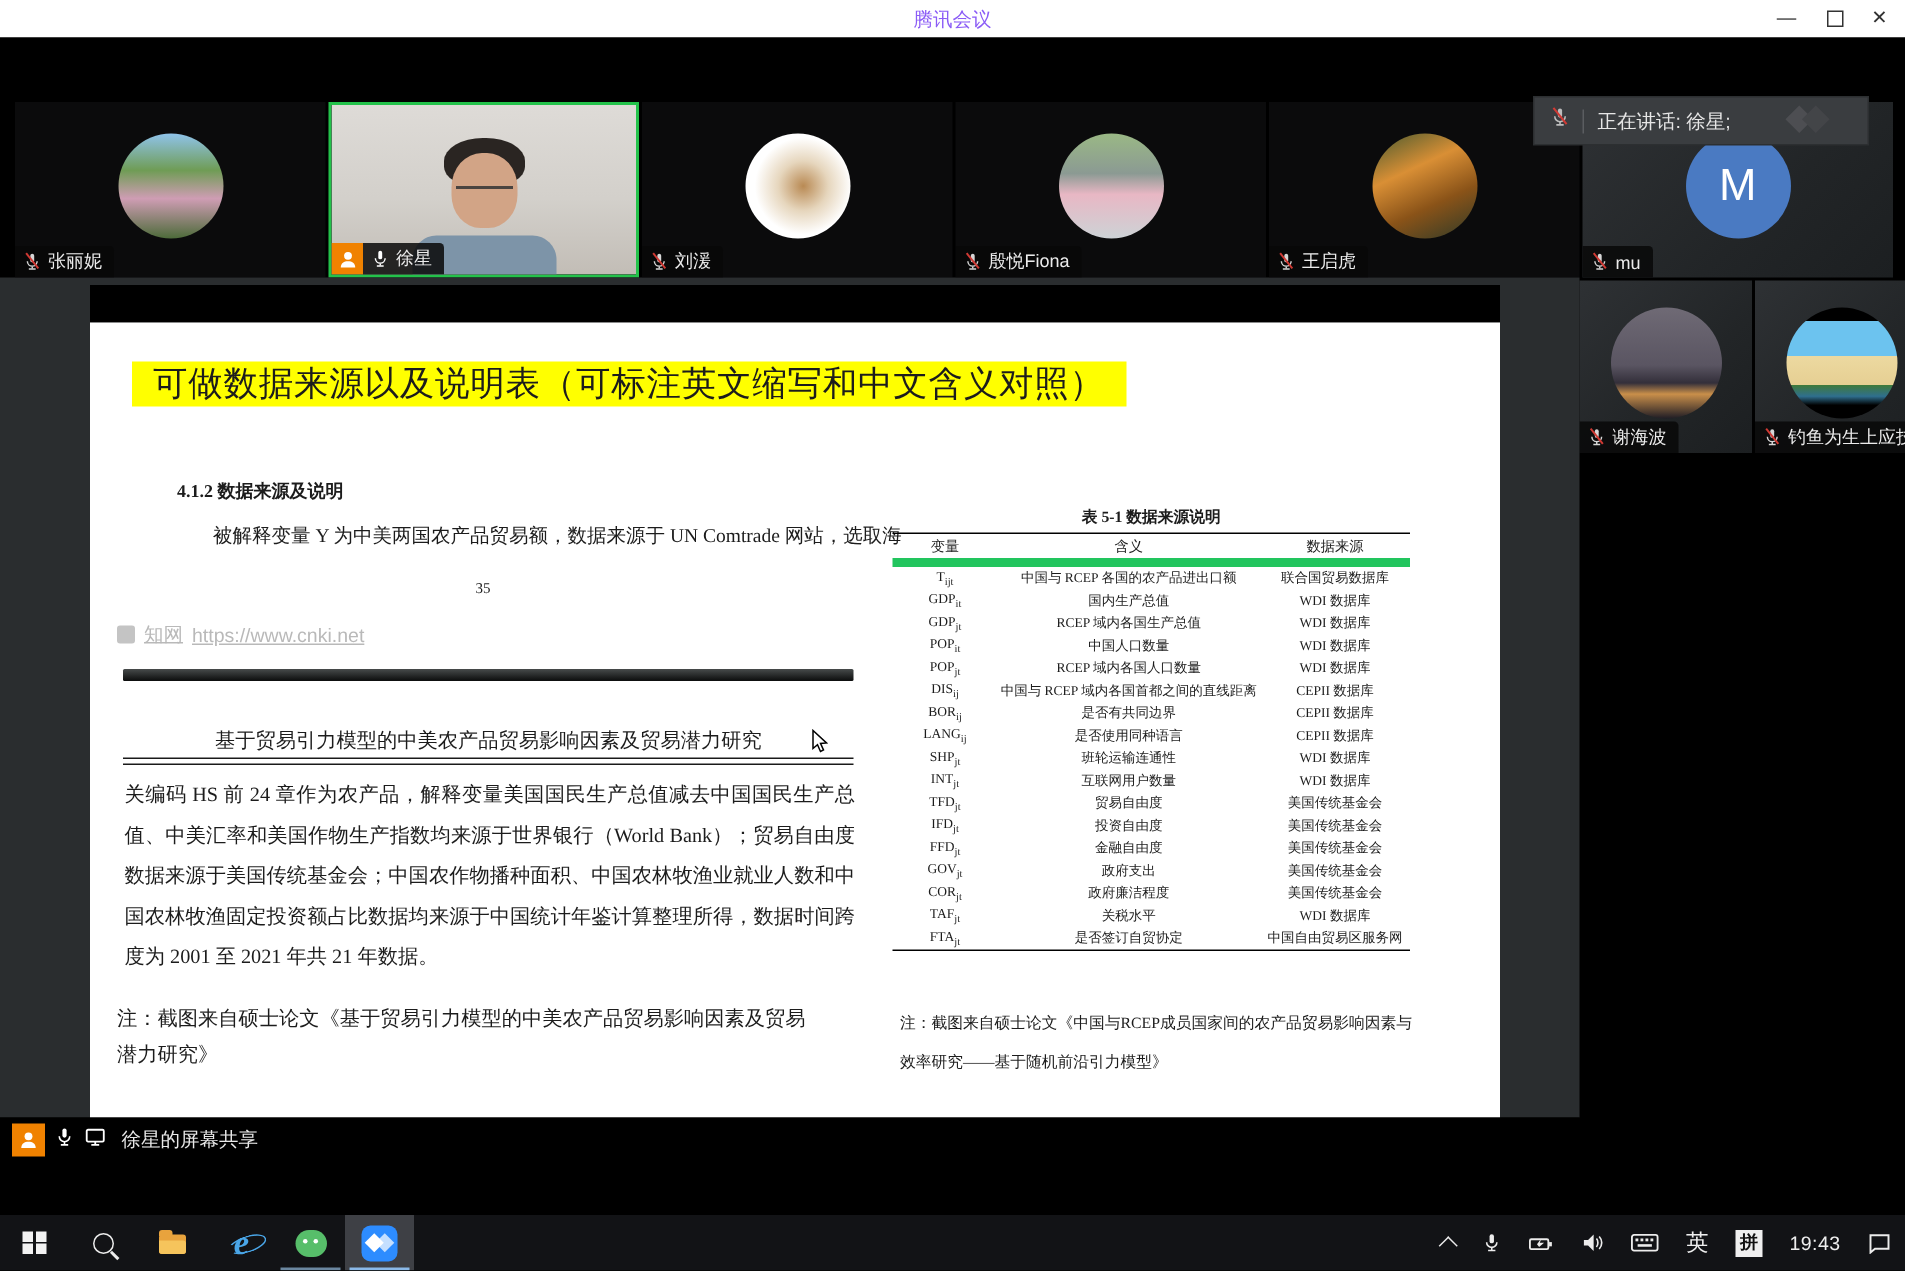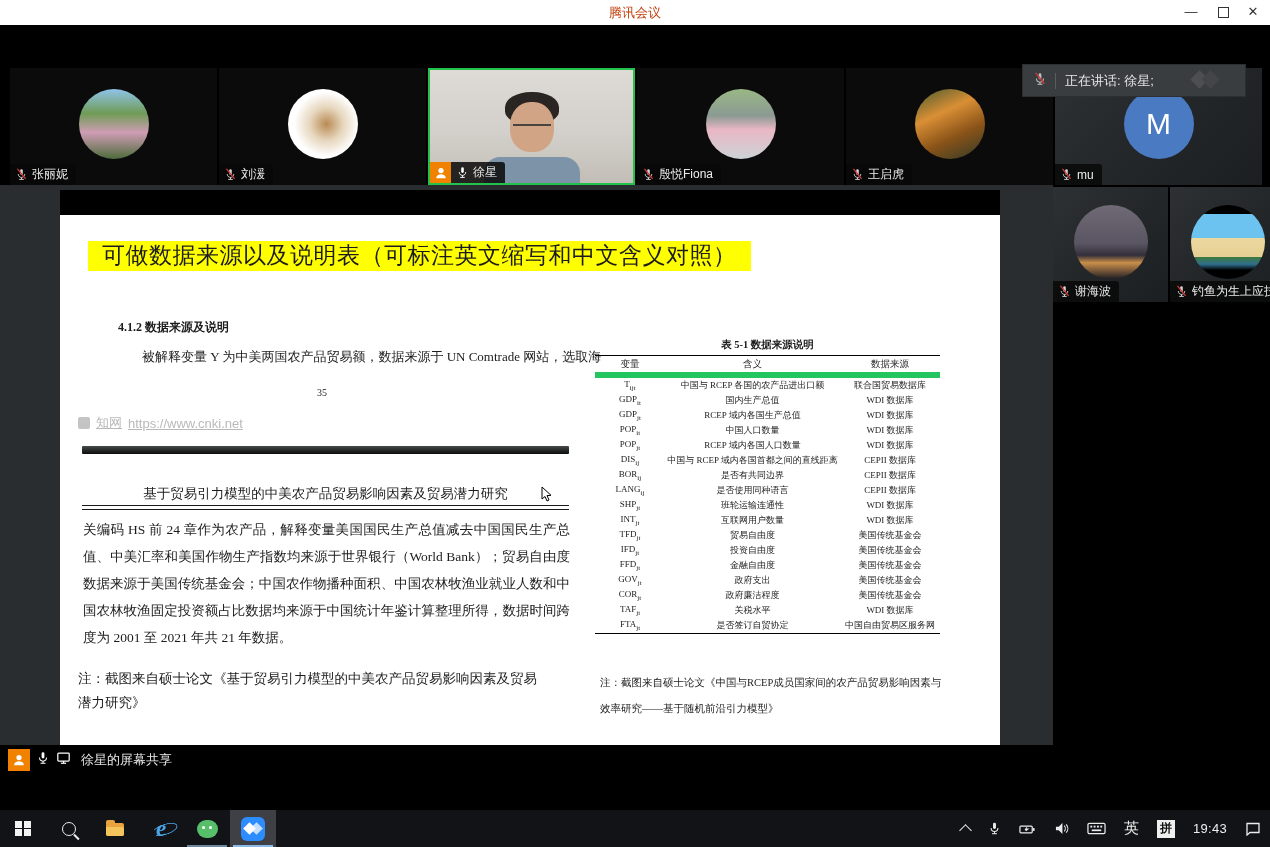--- a/index.html
+++ b/index.html
@@ -2,21 +2,21 @@
 <html><head>
 <meta charset="utf-8">
 <style>
   html,body{margin:0;padding:0;background:#000;}
   .screen{position:relative;width:1270px;height:847px;background:#000;overflow:hidden;
           font-family:"Liberation Sans",sans-serif;}
 
   
   .titlebar{position:absolute;left:0;top:0;width:1270px;height:25px;background:#fff;}
   .titlebar .wtitle{position:absolute;left:0;right:0;top:0;height:25px;line-height:25px;
-     text-align:center;font-size:13px;color:#c2410c;}
+     text-align:center;font-size:13px;color:#8b5cf6;}
   .wctl{position:absolute;top:0;width:30px;height:25px;line-height:24px;text-align:center;
      color:#333;font-size:13px;cursor:default;}
   .wctl.min{right:64px;} .wctl.max{right:32px;} .wctl.close{right:2px;}
   .maxglyph{display:inline-block;width:9px;height:9px;border:1px solid #333;vertical-align:middle;}
 
   
   .meeting{position:absolute;left:0;top:25px;width:1270px;height:785px;background:#000;}
 
   .video-strip{position:absolute;left:10px;top:43px;width:1252px;height:117px;display:flex;gap:2px;}
   .tile{position:relative;flex:0 0 207px;width:207px;height:117px;background:#0b0b0c;overflow:hidden;box-sizing:border-box;}
@@ -173,42 +173,20 @@
                   <line x1="8" y1="11.8" x2="8" y2="13.6" stroke="#d6d6d6" stroke-width="1.2"></line>
                   <line x1="5.2" y1="14" x2="10.8" y2="14" stroke="#d6d6d6" stroke-width="1.2"></line>
                   <line x1="3" y1="1" x2="13" y2="13.4" stroke="#d03a34" stroke-width="1.6"></line>
                 </svg>
         </span>
 
         <span class="pname">张丽妮</span>
       </span>
     </div>
   </div>
-        <div class="tile">
-    <div class="avatar av-goat-cartoon">
-            <span class="avletter"></span>
-          </div>
-
-    <div class="nametag">
-
-      <span class="tag-dark">
-        <span class="micwrap">
-          <svg width="13" height="13" viewBox="0 0 16 16">
-                  <rect x="6.4" y="1.5" width="3.2" height="7" rx="1.6" fill="#d6d6d6"></rect>
-                  <path d="M4 7.5c0 2.3 1.8 4.1 4 4.1s4-1.8 4-4.1" stroke="#d6d6d6" stroke-width="1.2" fill="none"></path>
-                  <line x1="8" y1="11.8" x2="8" y2="13.6" stroke="#d6d6d6" stroke-width="1.2"></line>
-                  <line x1="5.2" y1="14" x2="10.8" y2="14" stroke="#d6d6d6" stroke-width="1.2"></line>
-                  <line x1="3" y1="1" x2="13" y2="13.4" stroke="#d03a34" stroke-width="1.6"></line>
-                </svg>
-        </span>
-
-        <span class="pname">刘湲</span>
-      </span>
-    </div>
-  </div>
         <div class="tile speaking">
 
     <div class="videosim">
       <div class="vs-hair"></div>
       <div class="vs-face"></div>
       <div class="vs-glasses"></div>
       <div class="vs-body"></div>
     </div>
     <div class="nametag">
       <span class="presenter-chip">
@@ -221,20 +199,42 @@
 
         <span class="micwrap">
           <svg width="13" height="13" viewBox="0 0 16 16">
                   <rect x="6.4" y="1.5" width="3.2" height="7" rx="1.6" fill="#fff"></rect>
                   <path d="M4 7.5c0 2.3 1.8 4.1 4 4.1s4-1.8 4-4.1" stroke="#fff" stroke-width="1.2" fill="none"></path>
                   <line x1="8" y1="11.8" x2="8" y2="13.6" stroke="#fff" stroke-width="1.2"></line>
                   <line x1="5.2" y1="14" x2="10.8" y2="14" stroke="#fff" stroke-width="1.2"></line>
                 </svg>
         </span>
         <span class="pname">徐星</span>
+      </span>
+    </div>
+  </div>
+        <div class="tile">
+    <div class="avatar av-goat-cartoon">
+            <span class="avletter"></span>
+          </div>
+
+    <div class="nametag">
+
+      <span class="tag-dark">
+        <span class="micwrap">
+          <svg width="13" height="13" viewBox="0 0 16 16">
+                  <rect x="6.4" y="1.5" width="3.2" height="7" rx="1.6" fill="#d6d6d6"></rect>
+                  <path d="M4 7.5c0 2.3 1.8 4.1 4 4.1s4-1.8 4-4.1" stroke="#d6d6d6" stroke-width="1.2" fill="none"></path>
+                  <line x1="8" y1="11.8" x2="8" y2="13.6" stroke="#d6d6d6" stroke-width="1.2"></line>
+                  <line x1="5.2" y1="14" x2="10.8" y2="14" stroke="#d6d6d6" stroke-width="1.2"></line>
+                  <line x1="3" y1="1" x2="13" y2="13.4" stroke="#d03a34" stroke-width="1.6"></line>
+                </svg>
+        </span>
+
+        <span class="pname">刘湲</span>
       </span>
     </div>
   </div>
         <div class="tile">
     <div class="avatar av-pink-lady">
             <span class="avletter"></span>
           </div>
 
     <div class="nametag">
 

